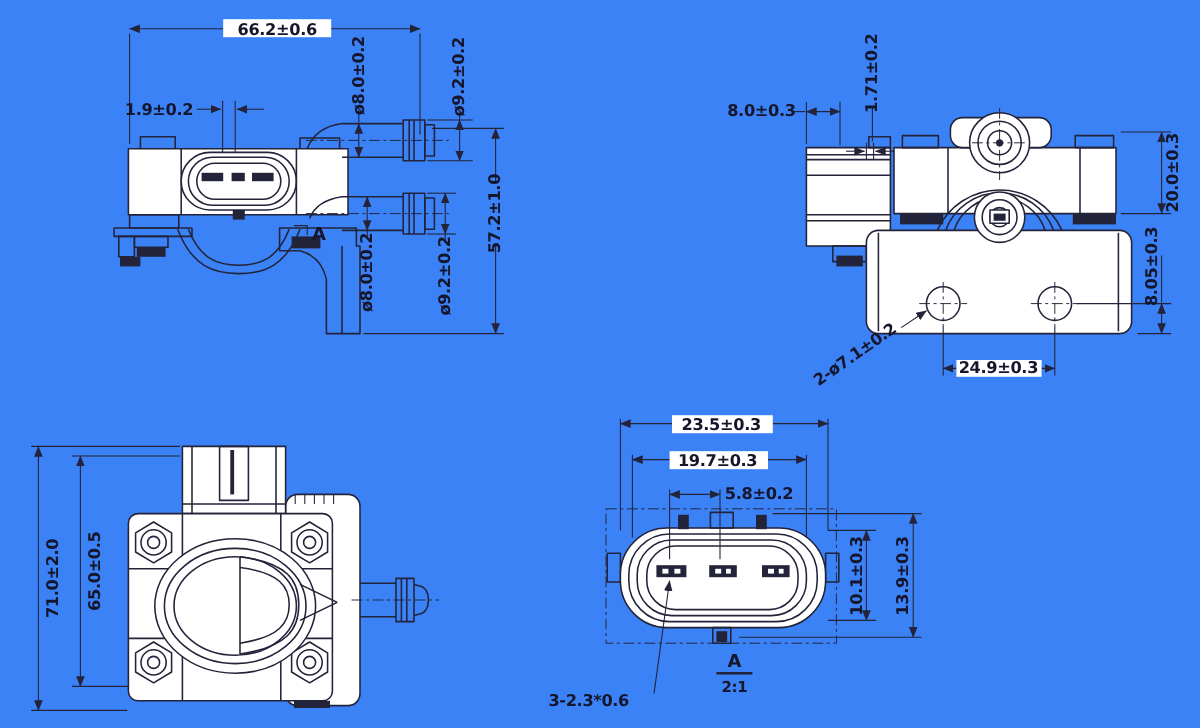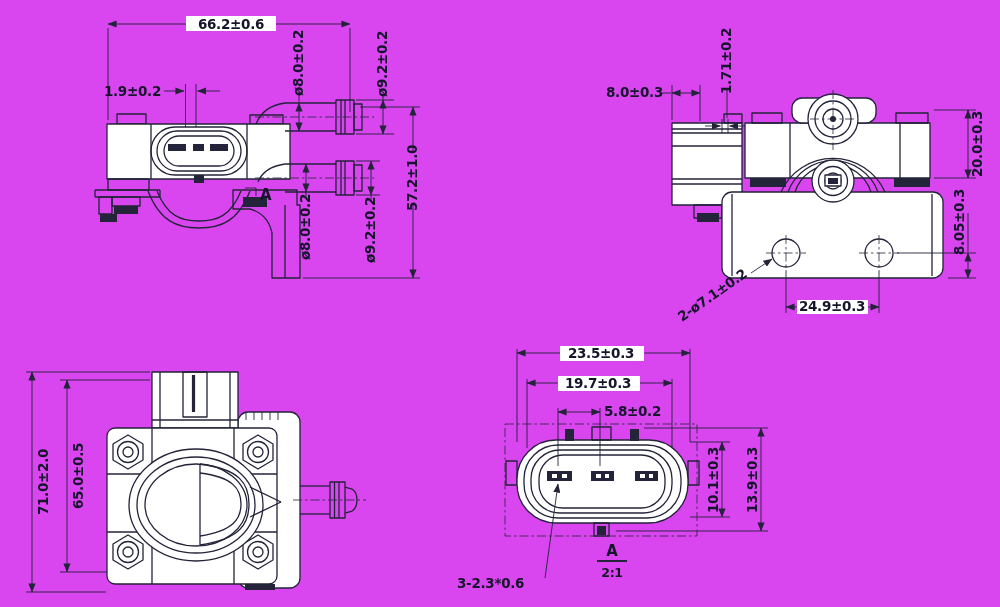--- a/index.html
+++ b/index.html
@@ -1,16 +1,16 @@
 <!DOCTYPE html>
 <html><head>
 <meta charset="utf-8">
 <style>
   html,body{margin:0;padding:0;background:#ffffff;}
-  .wrap{width:1000px;height:607px;background:#d946ef;position:relative;overflow:hidden;}
+  .wrap{width:1000px;height:607px;background:#3b82f6;position:relative;overflow:hidden;}
   svg{display:block;}
   svg text{font-family:"DejaVu Sans",sans-serif;font-weight:700;font-size:13.5px;fill:#15152b;letter-spacing:-0.3px;}
   svg text.big{font-size:15px;}
   svg text.sm{font-size:12.5px;}
   .s{stroke:#23233a;fill:none;stroke-width:1.3;stroke-linejoin:round;stroke-linecap:butt;}
   .w{fill:#ffffff;}
   .d{fill:#23233a;stroke:none;}
   .wd{fill:#ffffff;stroke:none;}
   .t{stroke:#23233a;fill:none;stroke-width:0.9;}
   .cl{stroke:#23233a;fill:none;stroke-width:0.8;stroke-dasharray:9 3 2.5 3;}

